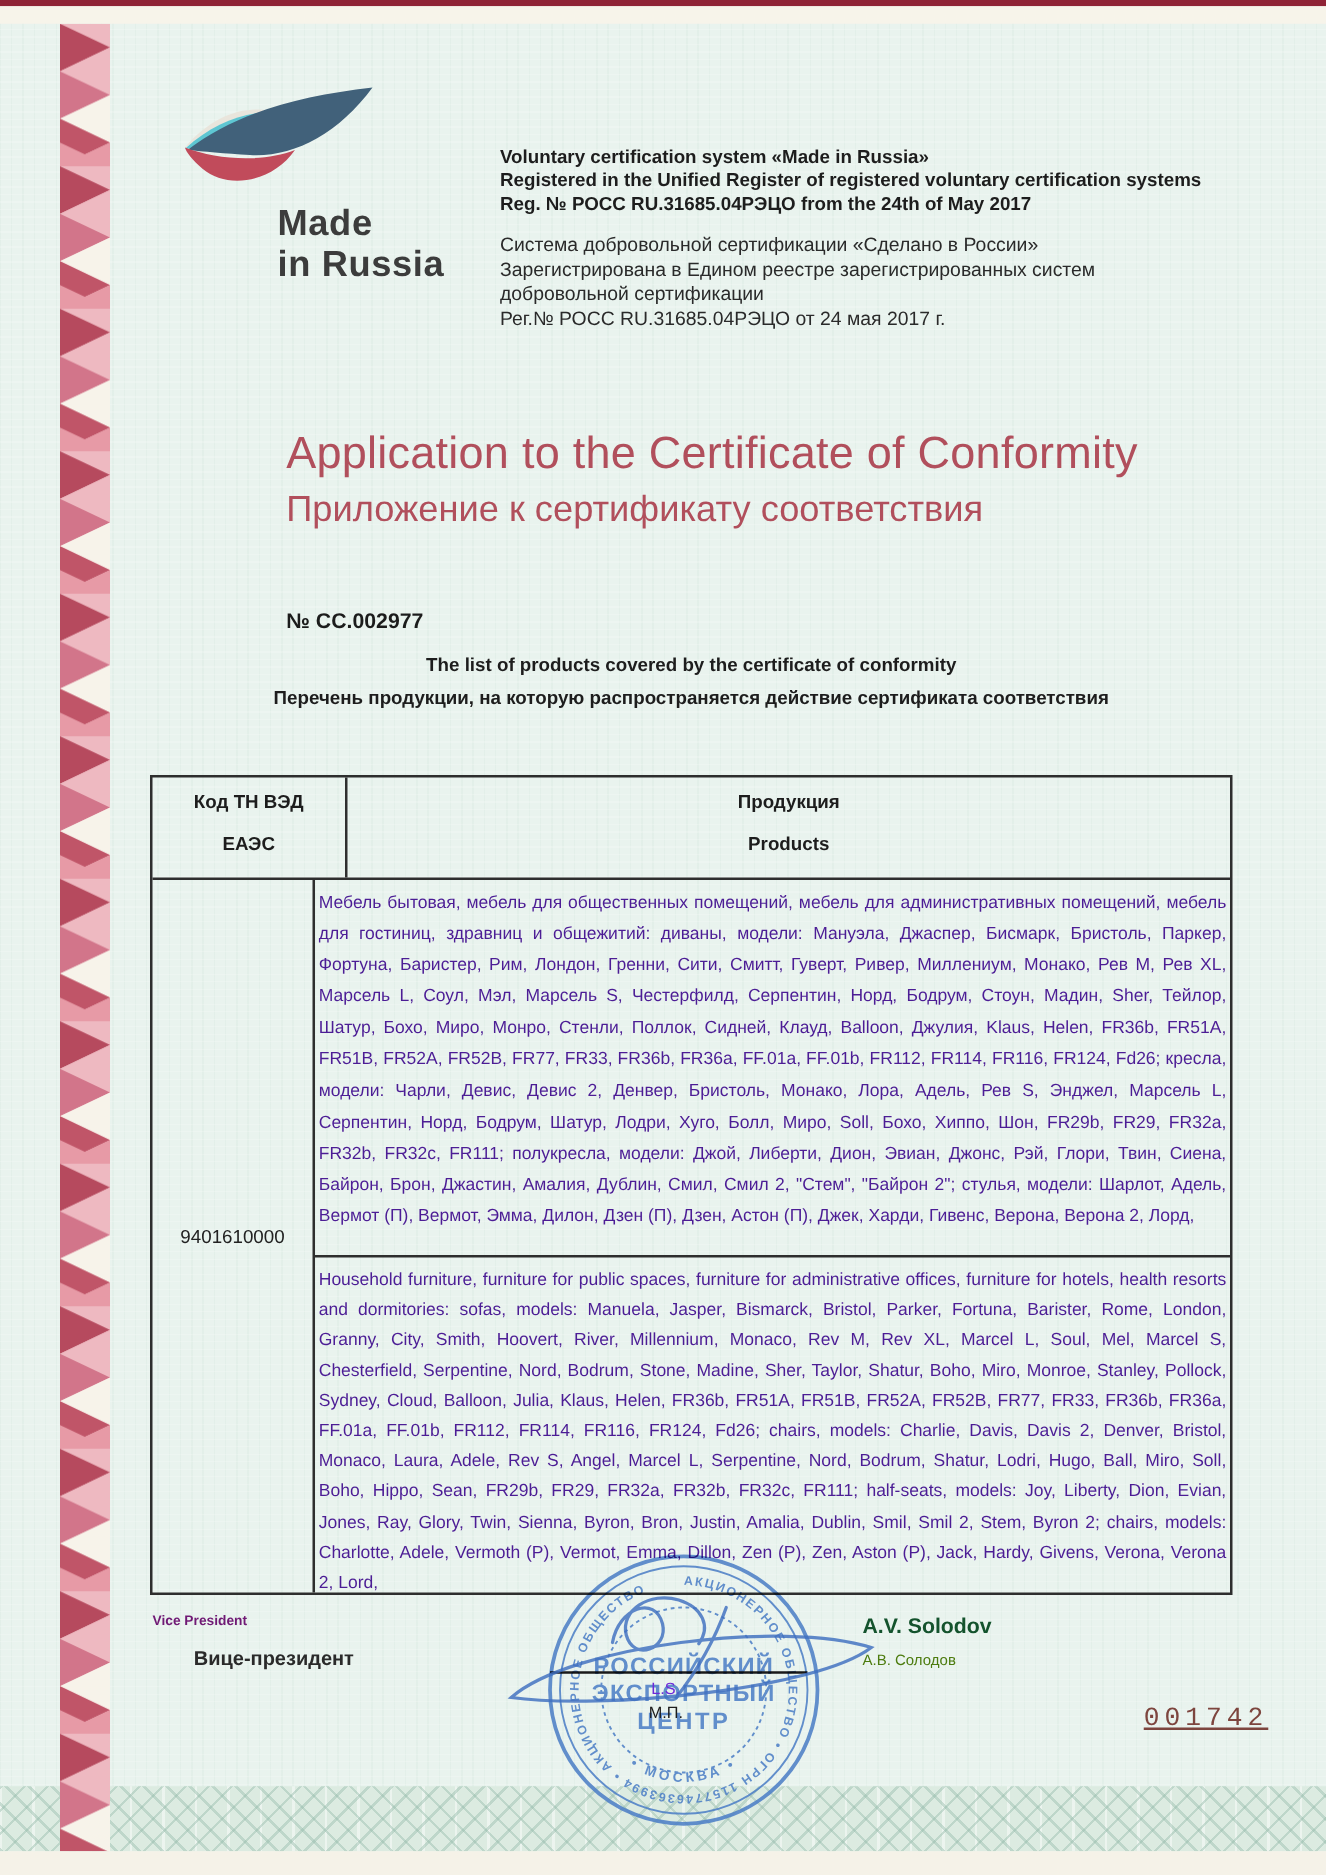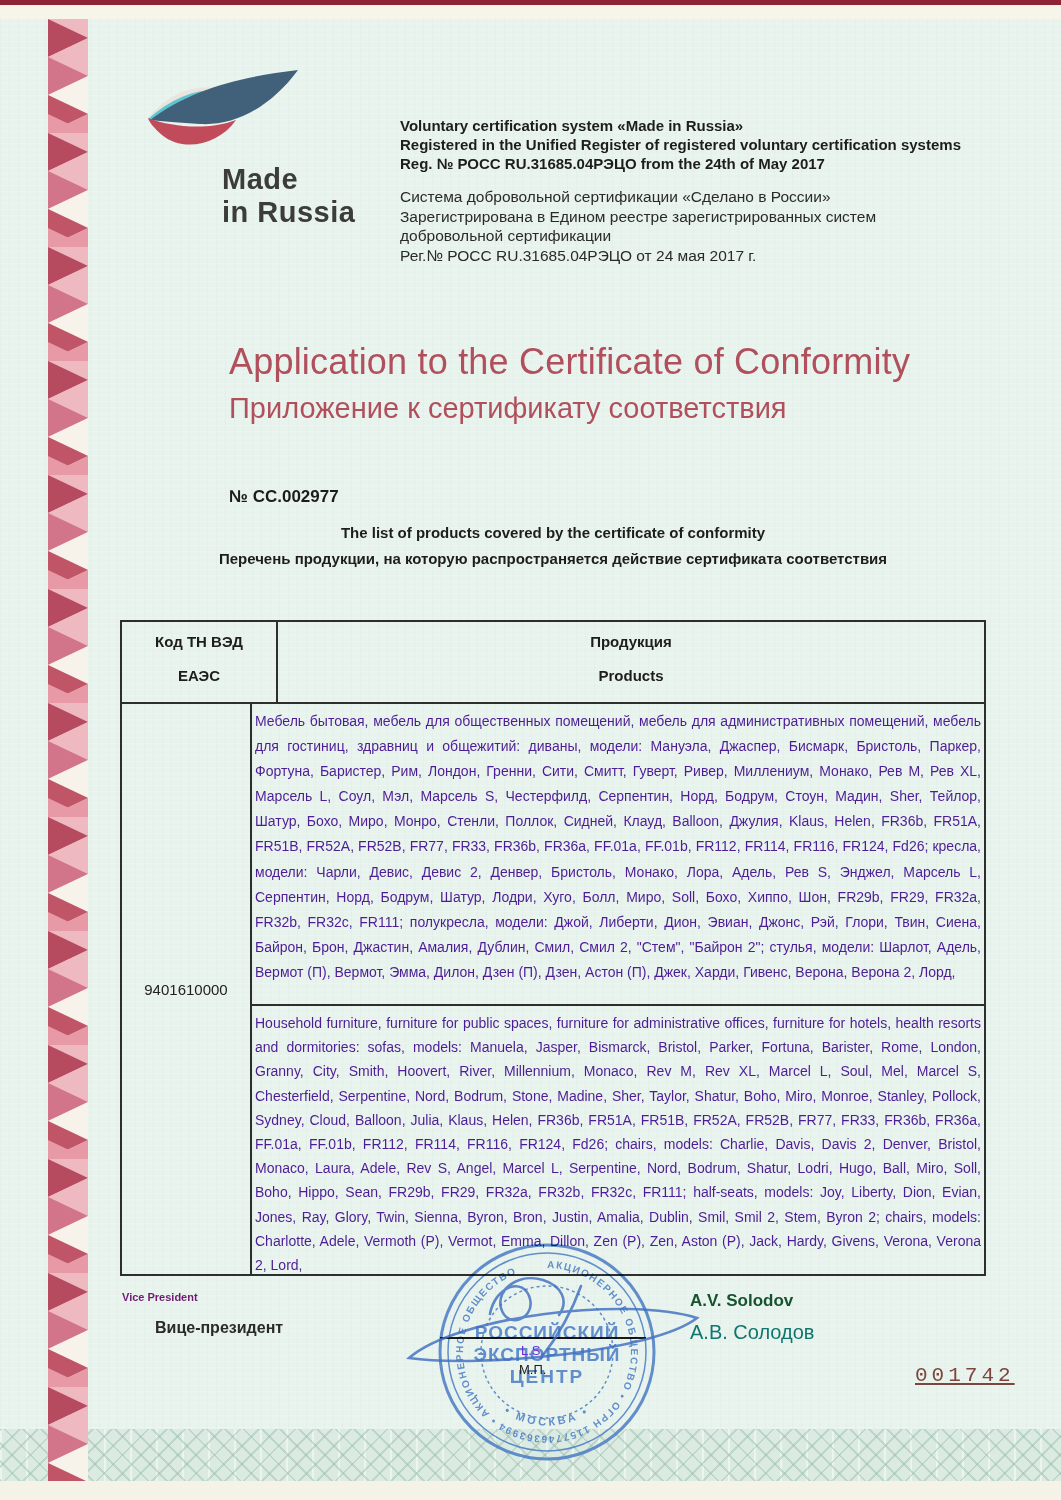--- a/index.html
+++ b/index.html
@@ -53,21 +53,21 @@
       display:flex; align-items:center; justify-content:center; font-size:15px; color:#222;}
   .prodcells{flex:1; min-width:0;}
   .pcell{box-sizing:border-box; padding:5px 3px; font-size:14px; color:#4c1d95;
       text-align:justify; overflow:hidden;}
   .pcell.ru{height:302px; line-height:25.1px; border-bottom:2px solid #2e2e2e;}
   .pcell.en{height:268px; line-height:24.2px;}
 
   .vp-en{position:absolute; left:122px; top:1291px; font-weight:700; font-size:11px; color:#701a75;}
   .vp-ru{position:absolute; left:122px; top:1319px; font-weight:700; font-size:16px; color:#2a2a2a;margin-left:33px;}
   .nm-en{position:absolute; left:690px; top:1291px; font-weight:700; font-size:17px; color:#14532d;}
-  .nm-ru{position:absolute; left:690px; top:1321px; font-size:20px; color:#0f766e;}
+  .nm-ru{position:absolute; left:690px; top:1321px; font-size:12px; color:#4d7c0f;}
   .sig-line{position:absolute; left:440px; top:1337px; width:206px; border-top:2px solid #1a1a1a; z-index:6;}
   .ls{position:absolute; left:521px; top:1343px; font-size:13px; color:#6d28d9; z-index:8;}
   .mp{position:absolute; left:519px; top:1362px; font-size:13px; color:#1d1d1d; z-index:8;}
 
   .stamp{position:absolute; left:432px; top:1237px; z-index:7; opacity:.88; mix-blend-mode:multiply;}
   .sig{position:absolute; left:395px; top:1266px; z-index:9; opacity:.82;}
 
   .serial{position:absolute; left:915px; top:1364px; font-family:"Liberation Mono","DejaVu Sans Mono",monospace;
       font-size:21px; letter-spacing:4px; color:var(--serial_brown,#7d453e); z-index:6;text-decoration:underline;}
 </style>

